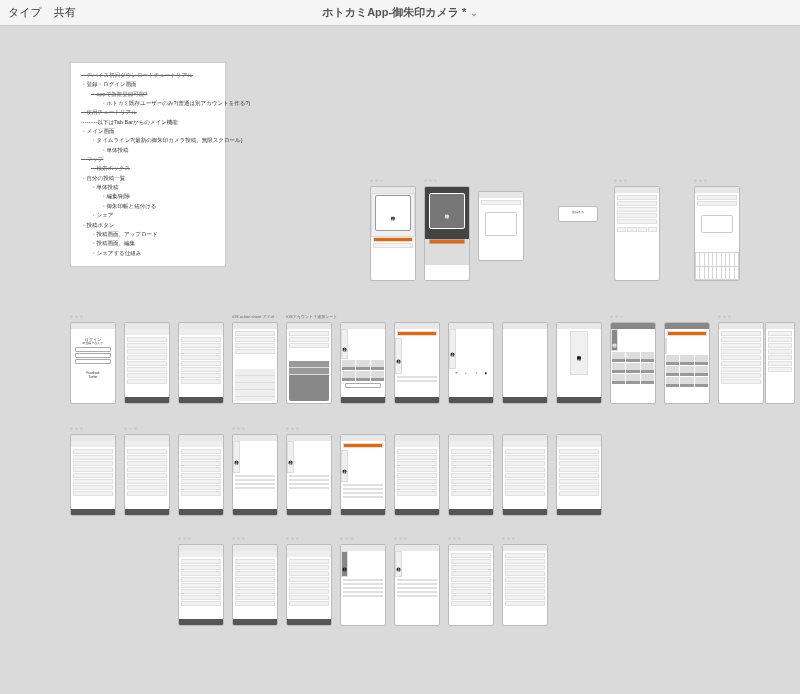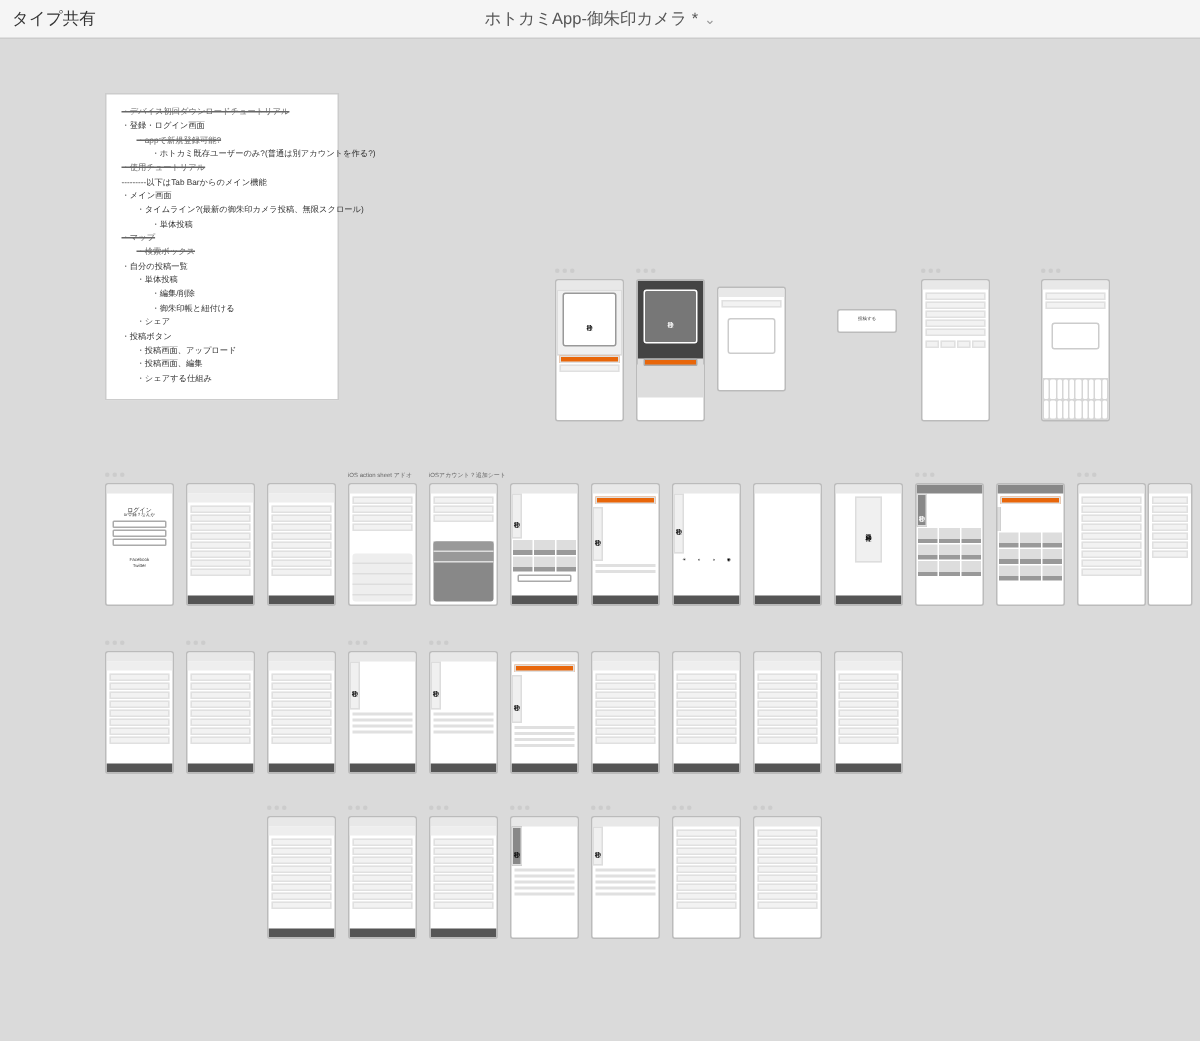--- a/index.html
+++ b/index.html
@@ -12,27 +12,27 @@
 }
 .topbar {
   height: 26px;
   background: #f5f5f5;
   border-bottom: 1px solid #ccc;
   display: flex;
   align-items: center;
   font-size: 11px;
   color: #333;
 }
-.topbar-left { display: flex; padding-left: 8px; font-family: Liberation Serif, serif; }
+.topbar-left { display: flex; gap: 12px; padding-left: 8px; font-family: Liberation Serif, serif; }
 .topbar-center {
   position: absolute;
   left: 50%;
   transform: translateX(-50%);
   font-size: 11px;
-  font-weight: 400;
+  font-weight: 700;
   color: #555;
 }
 .topbar-center .chev { margin-left: 4px; color: #999; font-size: 9px; }
 .canvas {
   position: relative;
   width: 100%;
   height: calc(100% - 26px);
   overflow: hidden;
 }
 .note {

